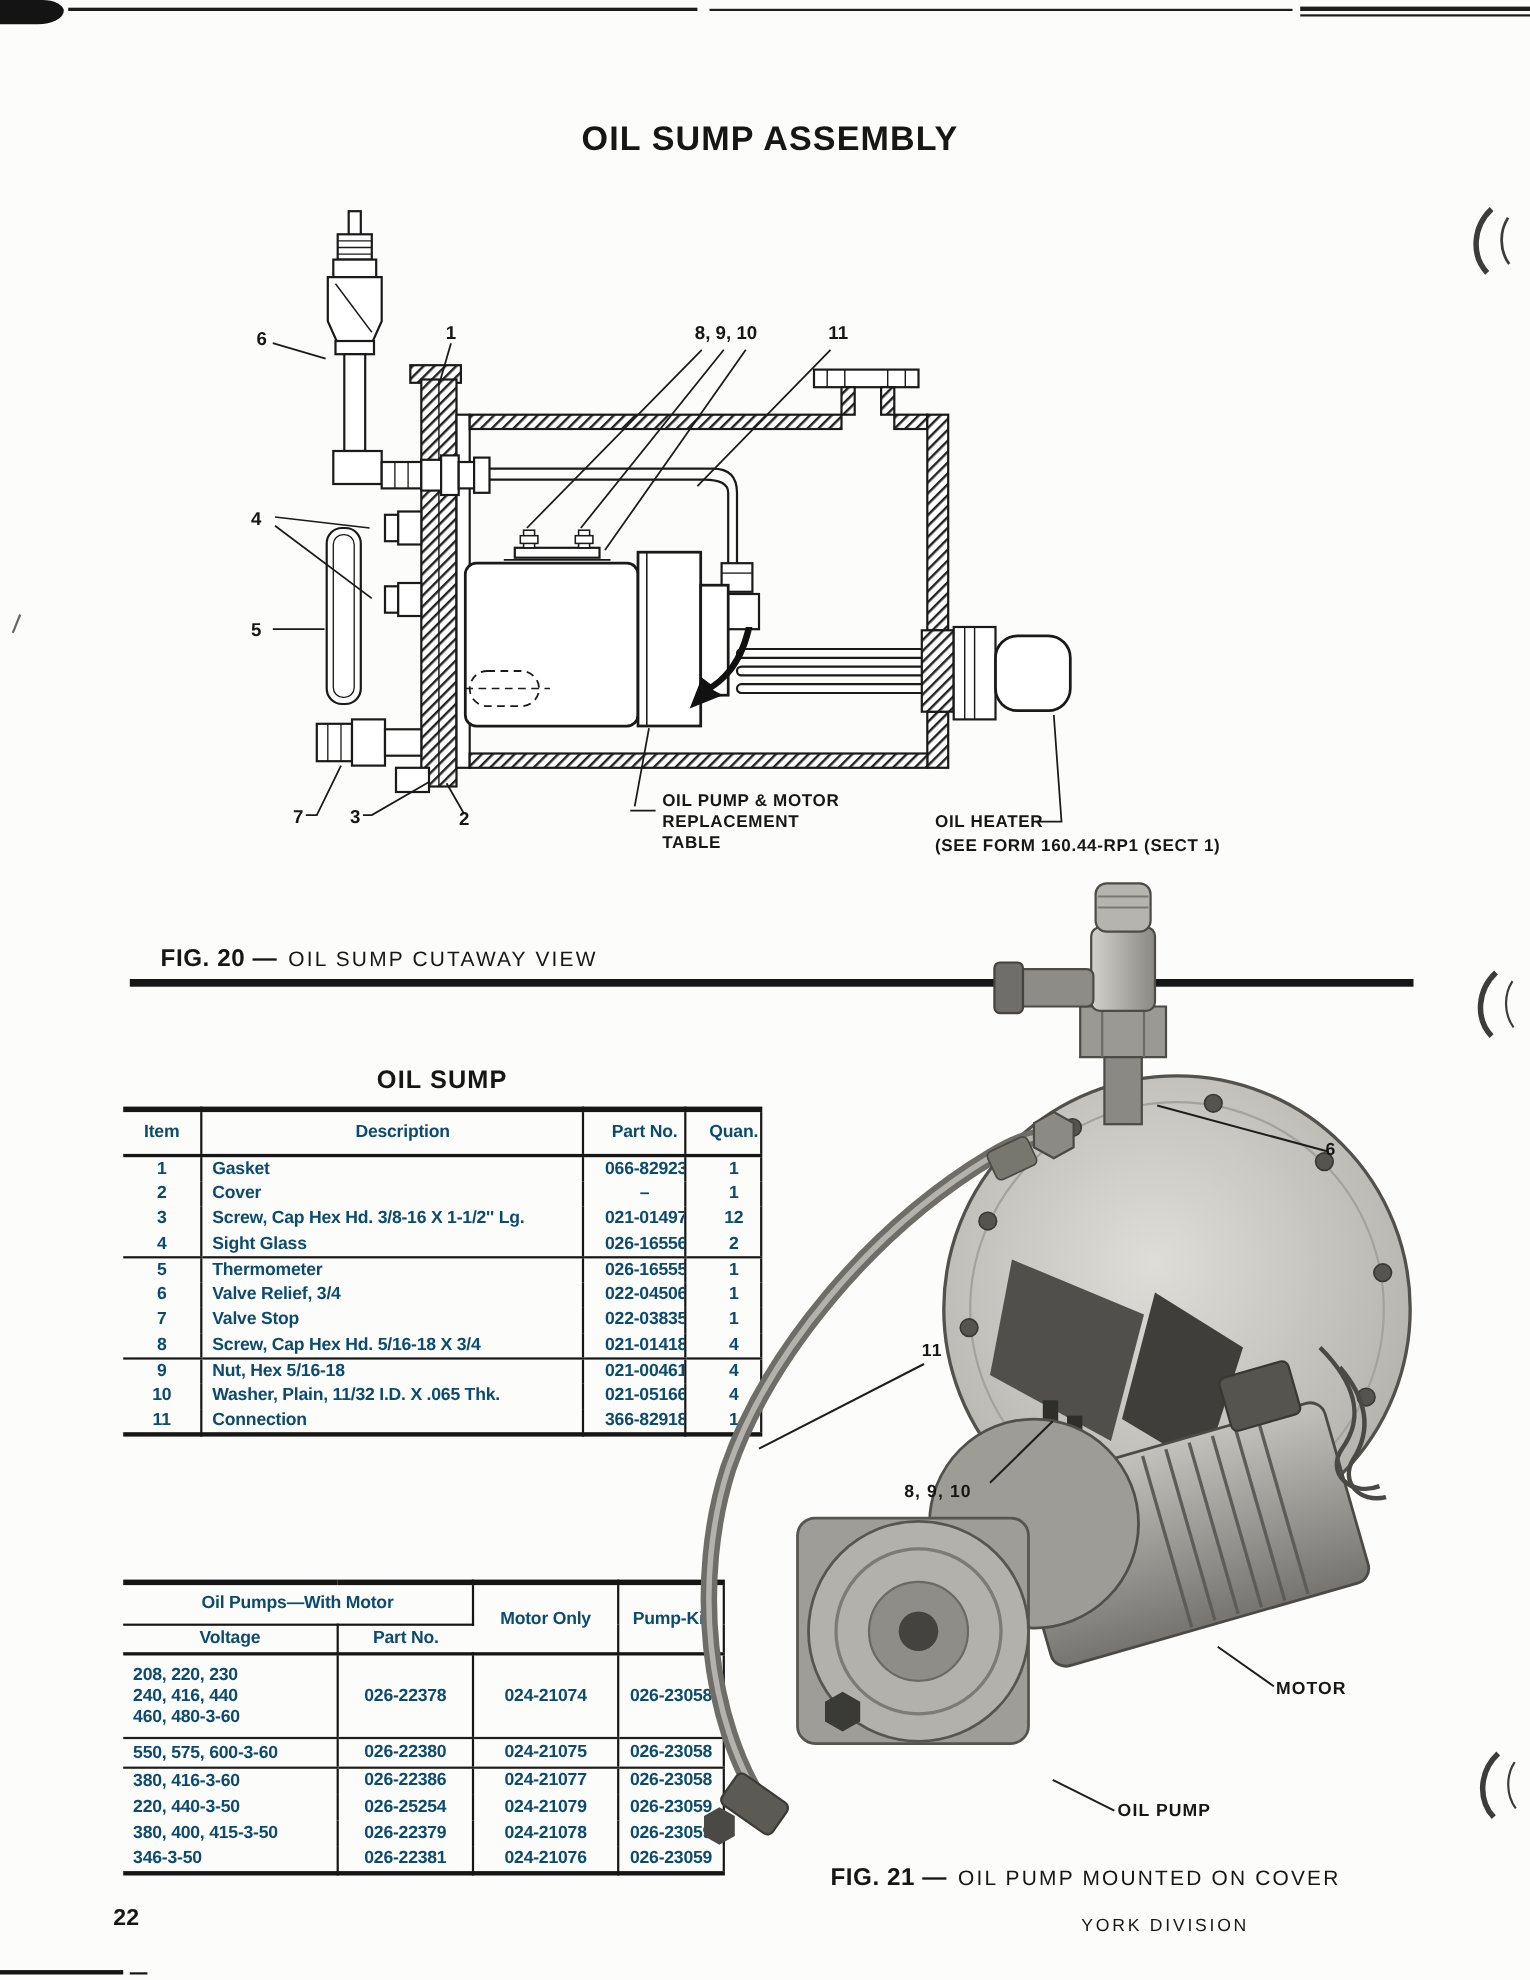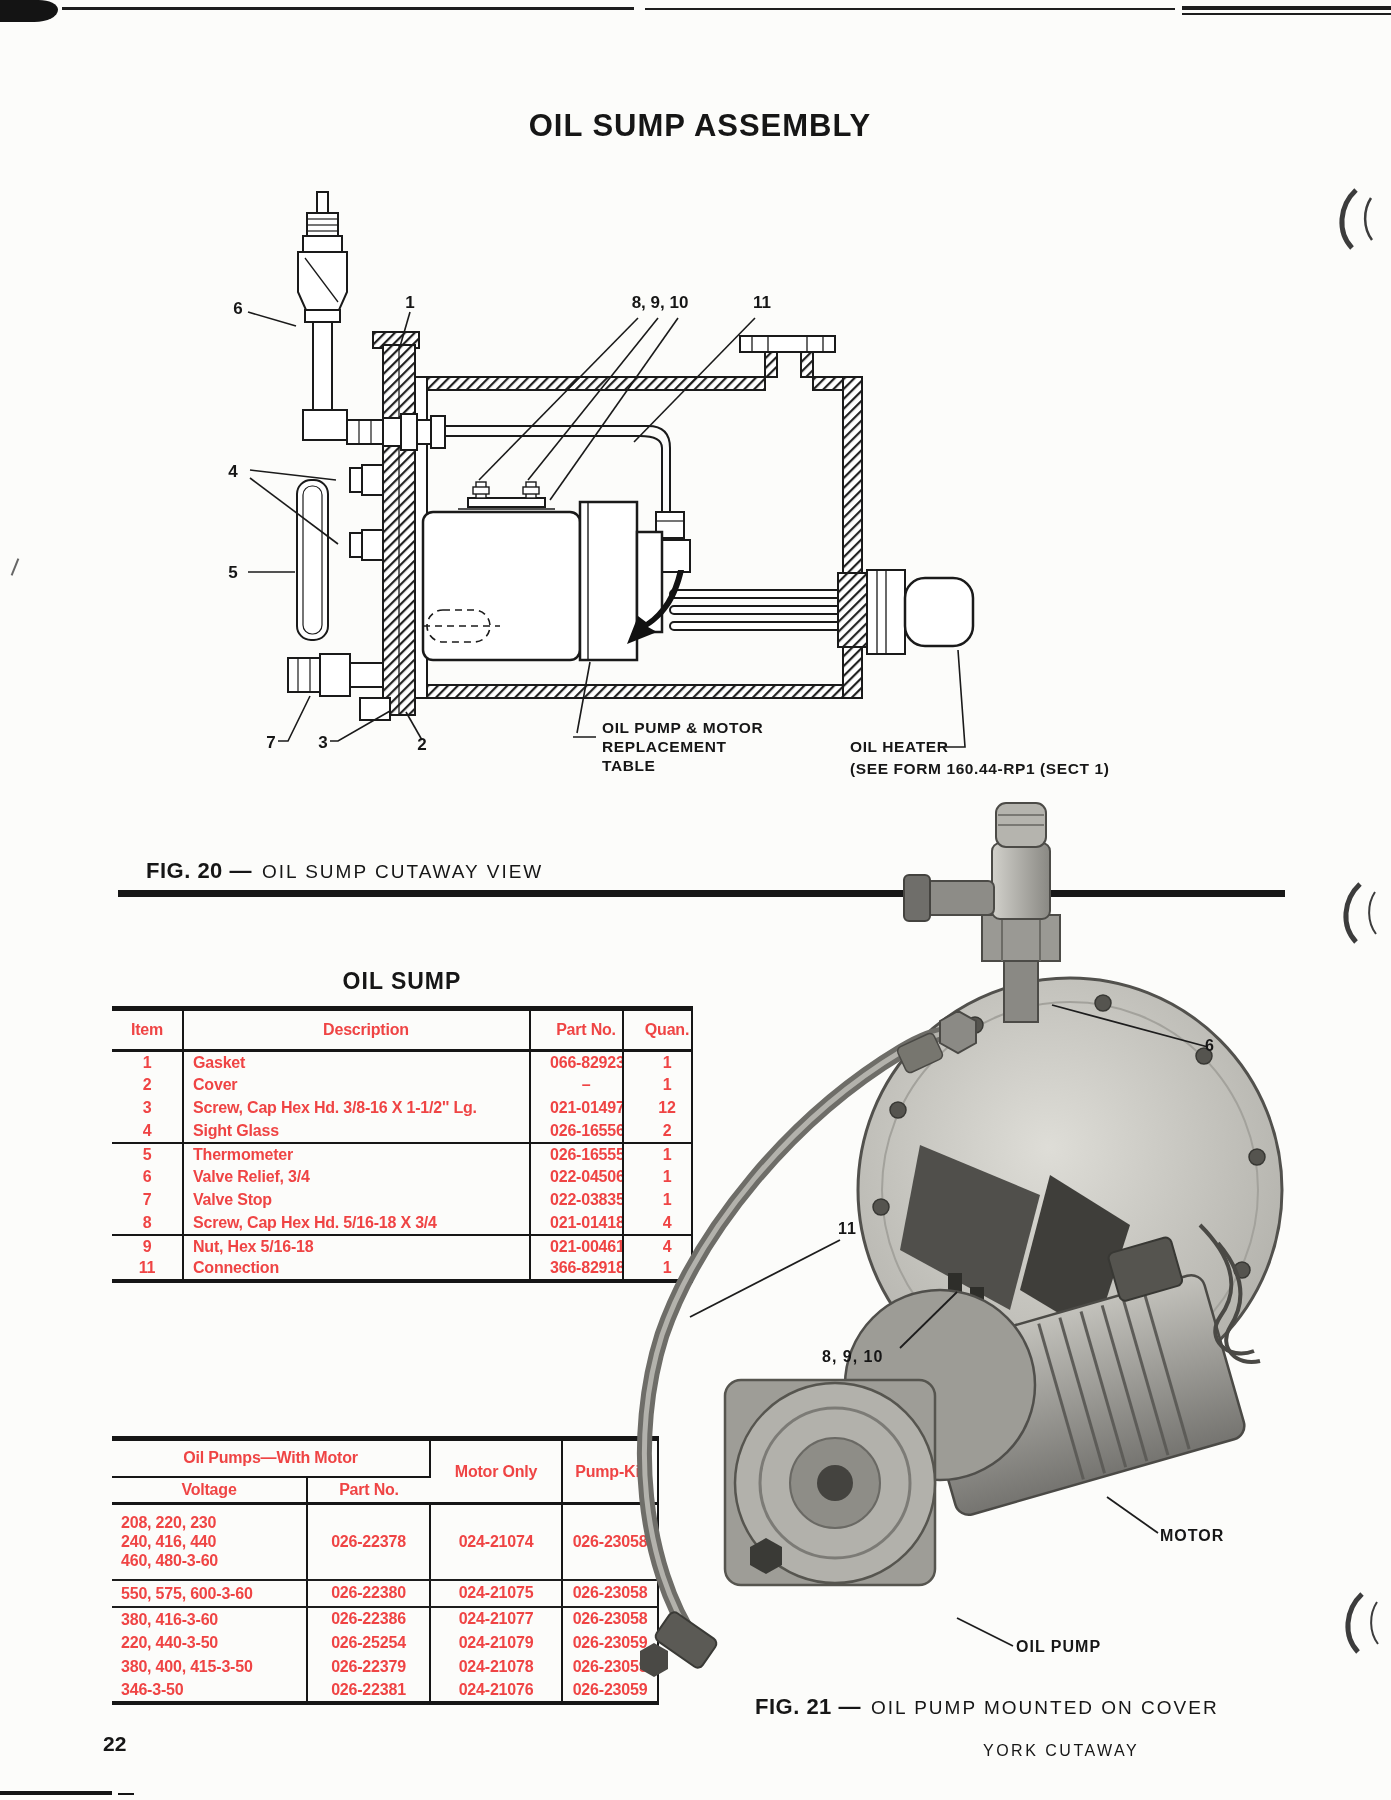--- a/index.html
+++ b/index.html
@@ -17,21 +17,21 @@
   #fig21-caption{left:727px;top:1694px;}
   .tbl-title{font-size:23px;font-weight:bold;letter-spacing:1px;text-align:center;}
   #oil-sump-title{left:112px;top:968px;width:580px;}
   #repl-title{left:112px;top:1401px;width:546px;}
   #page-number{left:103px;top:1732px;font-size:21px;font-weight:bold;}
   #footer-div{left:983px;top:1742px;font-size:16px;letter-spacing:2.5px;}
   .bindmark{opacity:.85;}
   #slash-mark{left:14px;top:558px;width:2px;height:18px;background:#666;transform:rotate(22deg);}
   .botline{background:#141414;}
   
-  table{border-collapse:collapse;table-layout:fixed;color:#ef4444;
+  table{border-collapse:collapse;table-layout:fixed;color:#0c4a6e;
         font-family:"Liberation Sans",sans-serif;font-size:16px;font-weight:bold;letter-spacing:-0.2px;}
   #t1{left:112px;top:1006px;width:580px;border-top:5px solid #161616;border-bottom:4px solid #161616;border-right:2px solid #161616;}
   #t1 thead tr{height:42px;}
   #t1 thead{border-bottom:3px solid #161616;}
   #t1 tbody tr{height:23px;}
   #t1 td,#t1 th{padding:0;vertical-align:middle;text-align:center;overflow:hidden;white-space:nowrap;}
   #t1 .vl2{border-left:2px solid #161616;padding-left:19px;}
   #t1 td.c-desc{text-align:left;padding-left:9px;}
   #t1 tr.group-end td{border-bottom:2.5px solid #161616;}
   #t2{left:112px;top:1436px;width:546px;border-top:5px solid #161616;border-bottom:4px solid #161616;border-right:2px solid #161616;}
@@ -304,20 +304,26 @@
           <td class="c-part vl2">021-01418</td>
           <td class="c-quan vl2">4</td>
         </tr>
         <tr>
           <td class="c-item">9</td>
           <td class="c-desc vl2">Nut, Hex 5/16-18</td>
           <td class="c-part vl2">021-00461</td>
           <td class="c-quan vl2">4</td>
         </tr>
         <tr>
+          <td class="c-item">10</td>
+          <td class="c-desc vl2">Washer, Plain, 11/32 I.D. X .065 Thk.</td>
+          <td class="c-part vl2">021-05166</td>
+          <td class="c-quan vl2">4</td>
+        </tr>
+        <tr>
           <td class="c-item">11</td>
           <td class="c-desc vl2">Connection</td>
           <td class="c-part vl2">366-82918</td>
           <td class="c-quan vl2">1</td>
         </tr>
       </tbody>
   </table>
 
   <table class="abs" id="t2">
     <colgroup>
@@ -491,14 +497,14 @@
   <div class="abs photo-label" style="left:838px;top:1220px;">11</div>
   <div class="abs photo-label" style="left:822px;top:1348px;">8, 9, 10</div>
   <div class="abs photo-label" style="left:1160px;top:1527px;">MOTOR</div>
   <div class="abs photo-label" style="left:1016px;top:1638px;">OIL PUMP</div>
 
   <div class="abs fig-caption" id="fig21-caption">
     <b>FIG. 21 —</b><span>OIL PUMP MOUNTED ON COVER</span>
   </div>
 
   <div class="abs" id="page-number">22</div>
-  <div class="abs" id="footer-div">YORK CUTAWAY</div>
+  <div class="abs" id="footer-div">YORK DIVISION</div>
 </div>
 
 </body></html>

